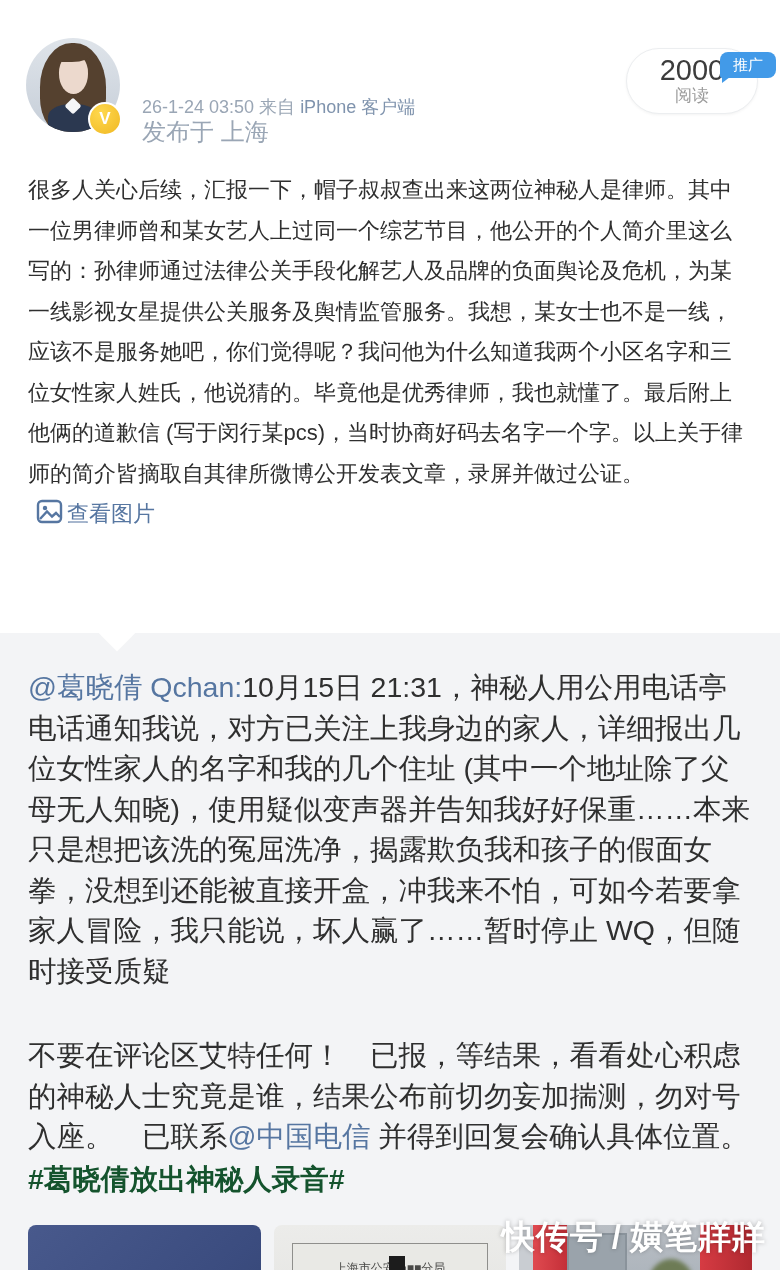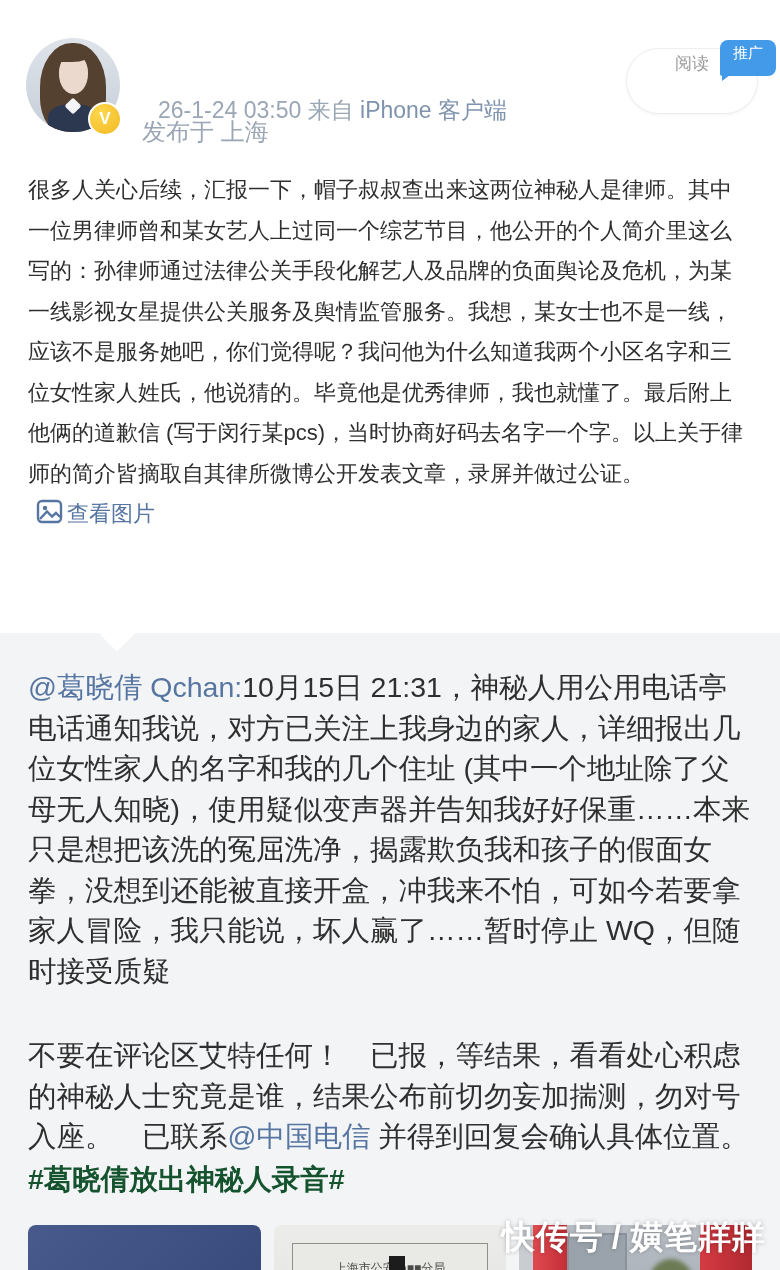--- a/index.html
+++ b/index.html
@@ -17,30 +17,30 @@
   .avatar .bangs{position:absolute;left:30px;top:10px;width:35px;height:14px;background:#55412f;
     border-radius:50% 50% 60% 20%;}
   .avatar .torso{position:absolute;left:22px;top:66px;width:50px;height:28px;background:#2b3850;
     border-radius:45% 45% 0 0;}
   .avatar .collar{position:absolute;left:41px;top:62px;width:12px;height:12px;background:#f5f6f8;
     border-radius:2px;transform:rotate(45deg);}
   .vbadge{position:absolute;left:88px;top:102px;width:30px;height:30px;border-radius:50%;
     background:radial-gradient(circle at 35% 30%,#ffd84d,#f0b823);border:2px solid #ffffff;
     color:#ffffff;font-size:17px;font-weight:bold;text-align:center;line-height:30px;}
   .username{position:absolute;left:142px;top:48px;font-size:31px;font-weight:600;color:#333333;}
-  .meta{position:absolute;left:142px;top:95px;font-size:23px;color:#9aa6b5;margin-left:16px;}
+  .meta{position:absolute;left:142px;top:95px;font-size:18px;color:#9aa6b5;}
   .meta .src{color:#7f93ad;}
   .location{position:absolute;left:142px;top:116px;font-size:24px;color:#9aa6b5;}
 
   .read-badge{position:absolute;right:22px;top:48px;width:132px;height:66px;background:#ffffff;
     border:1px solid #eceef0;border-radius:34px;box-shadow:0 1px 3px rgba(0,0,0,0.05);
     text-align:center;padding-top:5px;box-sizing:border-box;}
   .read-count{display:block;font-size:29px;color:#3c3c3c;line-height:32px;}
   .read-label{display:block;font-size:17px;color:#9a9a9a;line-height:19px;}
-  .promo-tag{position:absolute;right:4px;top:40px;min-width:46px;height:36px;background:#429ae8;
+  .promo-tag{position:absolute;right:4px;top:52px;min-width:46px;height:26px;background:#429ae8;
     border-radius:8px 8px 8px 2px;color:#ffffff;font-size:15px;line-height:26px;text-align:center;
     padding:0 5px;}
   .promo-tag:after{content:"";position:absolute;left:2px;bottom:-5px;width:0;height:0;
     border-left:8px solid #429ae8;border-bottom:6px solid transparent;}
 
   
   .post-text{margin:20px 28px 0 28px;font-size:22px;line-height:40.5px;color:#2f2f2f;
     font-weight:500;word-break:break-all;}
   .view-image{color:#5676a1;white-space:nowrap;}
   .pic-icon{display:inline-block;vertical-align:-4px;margin:0 4px 0 8px;}
@@ -99,20 +99,21 @@
     </div>
     <div class="vbadge">V</div>
 
     <div class="meta">
       <span>26-1-24 03:50</span>
       <span>来自 </span><span class="src">iPhone 客户端</span>
     </div>
     <div class="location">发布于 上海</div>
 
     <div class="read-badge">
+      <span class="read-count">2000</span>
       <span class="read-label">阅读</span>
     </div>
     <div class="promo-tag">推广</div>
   </div>
 
   <div class="post-text"><span>很多人关心后续，汇报一下，帽子叔叔查出来这两位神秘人是律师。其中一位男律师曾和某女艺人上过同一个综艺节目，他公开的个人简介里这么写的：孙律师通过法律公关手段化解艺人及品牌的负面舆论及危机，为某一线影视女星提供公关服务及舆情监管服务。我想，某女士也不是一线，应该不是服务她吧，你们觉得呢？我问他为什么知道我两个小区名字和三位女性家人姓氏，他说猜的。毕竟他是优秀律师，我也就懂了。最后附上他俩的道歉信 (写于闵行某pcs)，当时协商好码去名字一个字。以上关于律师的简介皆摘取自其律所微博公开发表文章，录屏并做过公证。</span><span class="view-image"><span class="pic-icon"><svg width="27" height="27" viewBox="0 0 27 27">
             <rect x="2" y="3" width="23" height="21" rx="4" fill="none" stroke="#5676a1" stroke-width="2.4"></rect>
             <circle cx="9" cy="10" r="2.2" fill="#5676a1"></circle>
             <path d="M4 21 L11 13.5 L16 18.5 L20 15 L24 19" fill="none" stroke="#5676a1" stroke-width="2.4"></path>
           </svg></span><span>查看图片</span></span></div>

